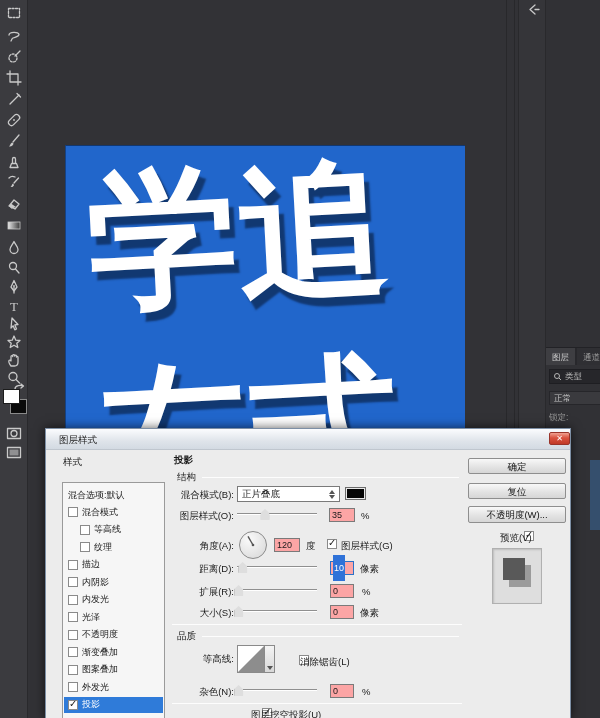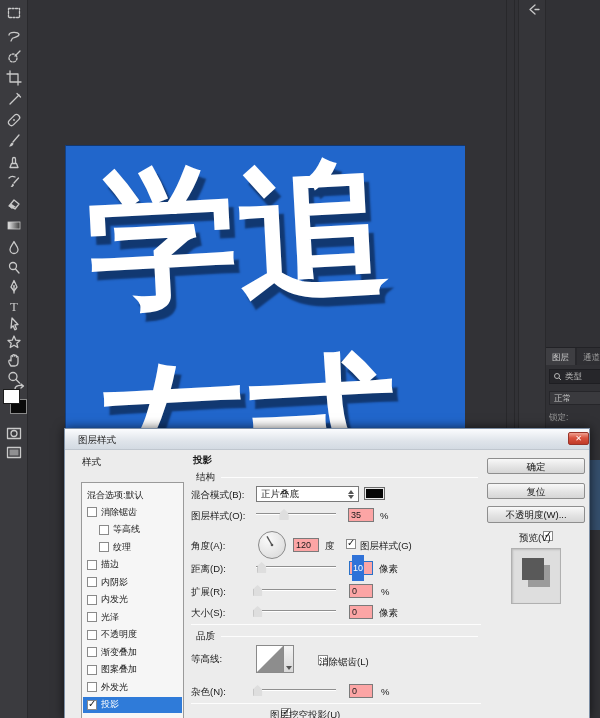--- a/index.html
+++ b/index.html
@@ -31,32 +31,32 @@
   .rtab{height:18px;line-height:18px;padding:0 6px;font-size:8.5px;color:#cfcfcf;background:#3e3e42;white-space:nowrap;}
   .rtab.dim{background:#2f2f33;color:#9a9a9a;margin-left:2px;}
   .rsearch{position:absolute;left:549px;top:369px;width:60px;height:15px;background:#26262a;border:1px solid #1e1e22;
      color:#b5b5b5;font-size:8.5px;display:flex;align-items:center;gap:3px;padding:0 3px;overflow:hidden;}
   .rblend{position:absolute;left:549px;top:391px;width:60px;height:14px;background:#3a3a3e;border:1px solid #26262a;
      color:#c0c0c0;font-size:8.5px;line-height:13px;padding:0 4px;overflow:hidden;}
   .rlock{position:absolute;left:549px;top:412px;width:60px;color:#9a9a9a;font-size:8.5px;overflow:hidden;white-space:nowrap;}
   .blue-frag{position:absolute;left:590px;top:460px;width:10px;height:70px;background:#38608c;opacity:.65;}
 
   
-  .dialog{position:absolute;left:64px;top:428px;width:526px;height:290px;background:#ececec;
+  .dialog{position:absolute;left:45px;top:428px;width:526px;height:290px;background:#ececec;
      border:1px solid #7d8fa5;border-bottom:none;box-shadow:0 0 10px rgba(0,0,0,.65);
      font-size:9.5px;color:#1a1a1a;}
   .dlg-title{position:absolute;left:0;top:0;width:100%;height:21px;
      background:linear-gradient(#fbfcfe,#dfe4ea 60%,#d3dae2);border-bottom:1px solid #bfc6ce;}
   .dlg-title-text{position:absolute;left:13px;top:5px;font-size:9.5px;color:#222;}
   .btn-close{position:absolute;left:503px;top:3px;width:21px;height:13px;border:1px solid #99342a;border-radius:2px;
      background:linear-gradient(#f0a191,#d9523f 45%,#c03a28);color:#fff;font-size:8px;font-weight:700;
      text-align:center;line-height:12px;}
 
   .lbl{position:absolute;white-space:nowrap;}
-  .rlbl{position:absolute;width:62px;white-space:nowrap;}
+  .rlbl{position:absolute;width:62px;text-align:right;white-space:nowrap;}
   .styles-list{position:absolute;left:16px;top:41px;width:103px;height:249px;background:#f6f6f6;border:1px solid #9a9a9a;overflow:hidden;margin-top:12px;}
   .ls-item{position:absolute;left:1px;width:99px;height:16px;display:flex;align-items:center;gap:4px;padding-left:4px;font-size:9px;}
   .ls-item.ind{padding-left:16px;}
   .ls-item.sel{background:#2f7bd9;color:#fff;}
 
   .cb{width:10px;height:10px;background:#fff;border:1px solid #8a8a8a;position:relative;flex:none;display:inline-block;}
   .cb.checked::after{content:"✓";position:absolute;left:0px;top:-3px;font-size:10px;font-weight:700;color:#222;}
 
   .divline{position:absolute;height:1px;background:#c2c2c2;border-bottom:1px solid #fdfdfd;}
 
@@ -273,21 +273,21 @@
     </div>
 
     
     <span class="lbl" style="left:17px;top:27px">样式</span>
     <div class="styles-list">
       <div class="ls-item" style="top:4px">
           <span>混合选项:默认</span>
         </div>
       <div class="ls-item" style="top:21px">
           <span class="cb"></span>
-          <span>消除锯齿</span>
+          <span>混合模式</span>
         </div>
       <div class="ls-item ind" style="top:38.5px">
           <span class="cb"></span>
           <span>等高线</span>
         </div>
       <div class="ls-item ind" style="top:56px">
           <span class="cb"></span>
           <span>纹理</span>
         </div>
       <div class="ls-item" style="top:73.5px">

